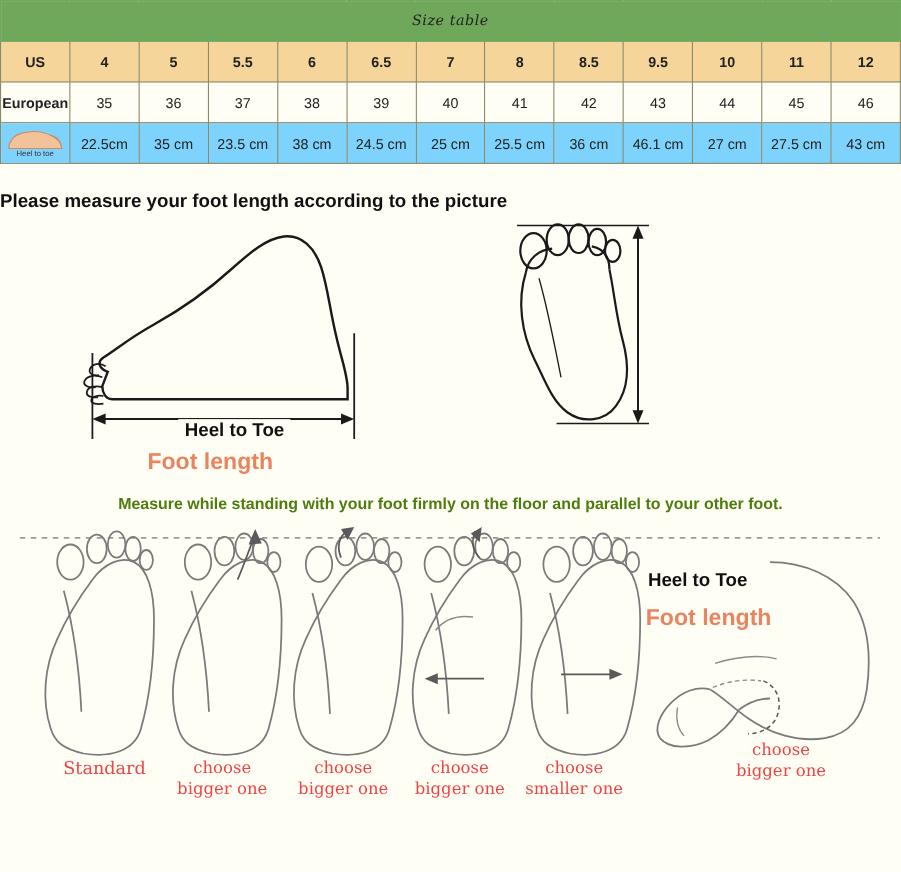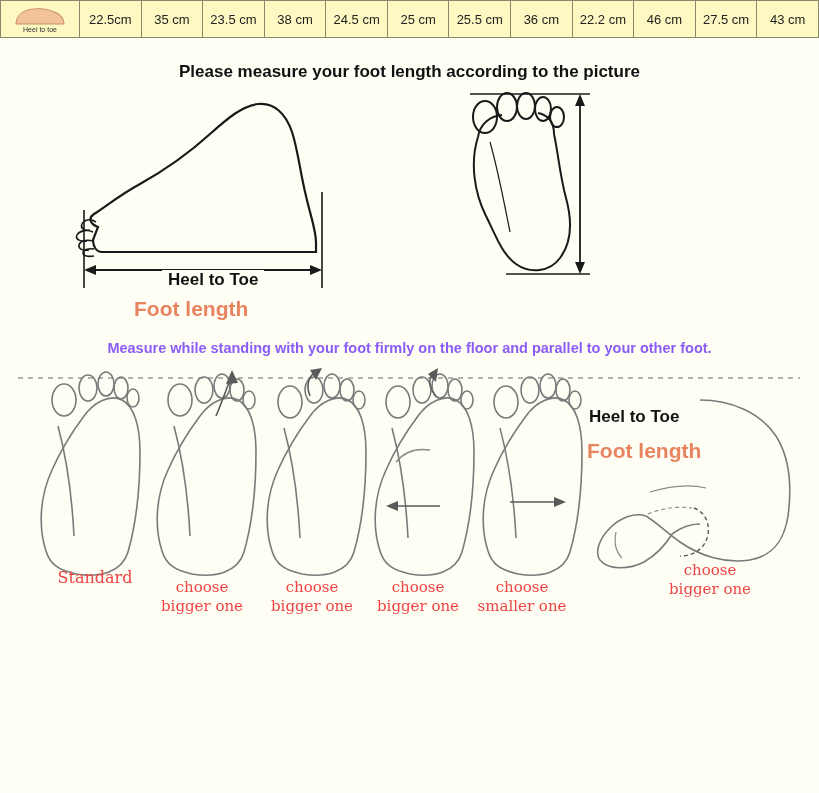--- a/index.html
+++ b/index.html
@@ -48,21 +48,21 @@
     background: #f5d59a;
     font-weight: bold;
     font-size: 13px;
     height: 32px;
   }
   .row-eu td {
     background: #fffef5;
     height: 38px;
   }
   .row-cm td {
-    background: #fef9c3;
+    background: #7dd3fc;
     height: 42px;
   }
   .row-label {
     font-weight: bold;
     font-size: 12px;
   }
   .row-us td.row-label {
     font-size: 13px;
   }
   .first-col {
@@ -80,31 +80,31 @@
   .foot-icon-cell .mini-caption {
     font-size: 7px;
     color: #333;
     display: block;
     text-align: center;
     line-height: 8px;
     margin-top: -2px;
   }
   
   .heading-1 {
-    text-align: center;
+    text-align: left;
     font-weight: bold;
     font-size: 17px;
     color: #111;
     margin-top: 24px;
   }
   .heading-2 {
     text-align: center;
     font-weight: bold;
     font-size: 14.5px;
-    color: #8b5cf6;
+    color: #4d7c0f;
     margin-top: 8px;
   }
   
   .diagram-row {
     position: relative;
     width: 819px;
     height: 250px;
   }
   .label-dark {
     font-size: 17px;
@@ -139,38 +139,71 @@
     font-size: 16px;
   }
 </style>
 </head>
 <body>
 
 <div class="page">
 
   <table class="size-table">
     <tbody>
+        <tr>
+      <td class="title-cell" colspan="13">Size table</td>
+    </tr>
+    <tr class="row-us">
+      <td class="first-col row-label">US</td>
+      <td>4</td>
+      <td>5</td>
+      <td>5.5</td>
+      <td>6</td>
+      <td>6.5</td>
+      <td>7</td>
+      <td>8</td>
+      <td>8.5</td>
+      <td>9.5</td>
+      <td>10</td>
+      <td>11</td>
+      <td>12</td>
+    </tr>
+    <tr class="row-eu">
+      <td class="first-col row-label">European</td>
+      <td>35</td>
+      <td>36</td>
+      <td>37</td>
+      <td>38</td>
+      <td>39</td>
+      <td>40</td>
+      <td>41</td>
+      <td>42</td>
+      <td>43</td>
+      <td>44</td>
+      <td>45</td>
+      <td>46</td>
+    </tr>
     <tr class="row-cm">
       <td class="first-col foot-icon-cell">
         <svg class="mini-foot" width="56" height="24" viewBox="0 0 56 24">
           <path d="M4 20 C4 14, 8 8, 16 6 C24 4, 34 4, 42 8 C48 11, 52 14, 52 20 Z" fill="#f2c39a" stroke="#c98f63" stroke-width="1"></path>
           <path d="M42 8 C46 9, 50 12, 51 16" fill="none" stroke="#c98f63" stroke-width="1"></path>
         </svg>
         <span class="mini-caption">Heel to toe</span>
       </td>
       <td>22.5cm</td>
       <td>35 cm</td>
       <td>23.5 cm</td>
       <td>38 cm</td>
       <td>24.5 cm</td>
       <td>25 cm</td>
       <td>25.5 cm</td>
       <td>36 cm</td>
-      <td>22.2 cm</td>
-      <td>46 cm</td>
+      <td>46.1 cm</td>
+      <td>27 cm</td>
       <td>27.5 cm</td>
       <td>43 cm</td>
     </tr>
   </tbody>
     </table>
 
   <div class="heading-1">Please measure your foot length according to the picture</div>
 
   <div class="diagram-row">
 
@@ -303,21 +336,21 @@
         <path d="M646 160 C634 156, 620 162, 610 172 C600 182, 594 196, 600 204
                  C608 214, 628 214, 644 206 C658 198, 666 188, 672 178"></path>
         <path d="M672 178 C680 172, 690 168, 700 168"></path>
         <path d="M616 176 C614 186, 616 196, 622 202" stroke="#8a8a8a" stroke-width="1.2"></path>
         <path d="M648 158 C662 152, 678 150, 692 152" stroke="#8a8a8a" stroke-width="1.2" stroke-dasharray="4,3"></path>
         <path d="M694 152 C704 156, 710 166, 708 178 C706 192, 694 200, 680 200" stroke="#5a5a5a" stroke-width="1.4" stroke-dasharray="4,3"></path>
         <path d="M650 136 C670 130, 690 128, 706 132" stroke="#8a8a8a" stroke-width="1.2"></path>
       </g>
     </svg>
 
-    <div class="caption bold-std" style="left:30px; top:212px; width:130px;">Standard</div>
+    <div class="caption bold-std" style="left:30px; top:222px; width:130px;">Standard</div>
     <div class="caption" style="left:142px; top:222px; width:120px;">choose<br>bigger one</div>
     <div class="caption" style="left:252px; top:222px; width:120px;">choose<br>bigger one</div>
     <div class="caption" style="left:358px; top:222px; width:120px;">choose<br>bigger one</div>
     <div class="caption" style="left:462px; top:222px; width:120px;">choose<br>smaller one</div>
     <div class="caption" style="left:640px; top:205px; width:140px;">choose<br>bigger one</div>
   </div>
 
 </div>
 
 </body></html>

